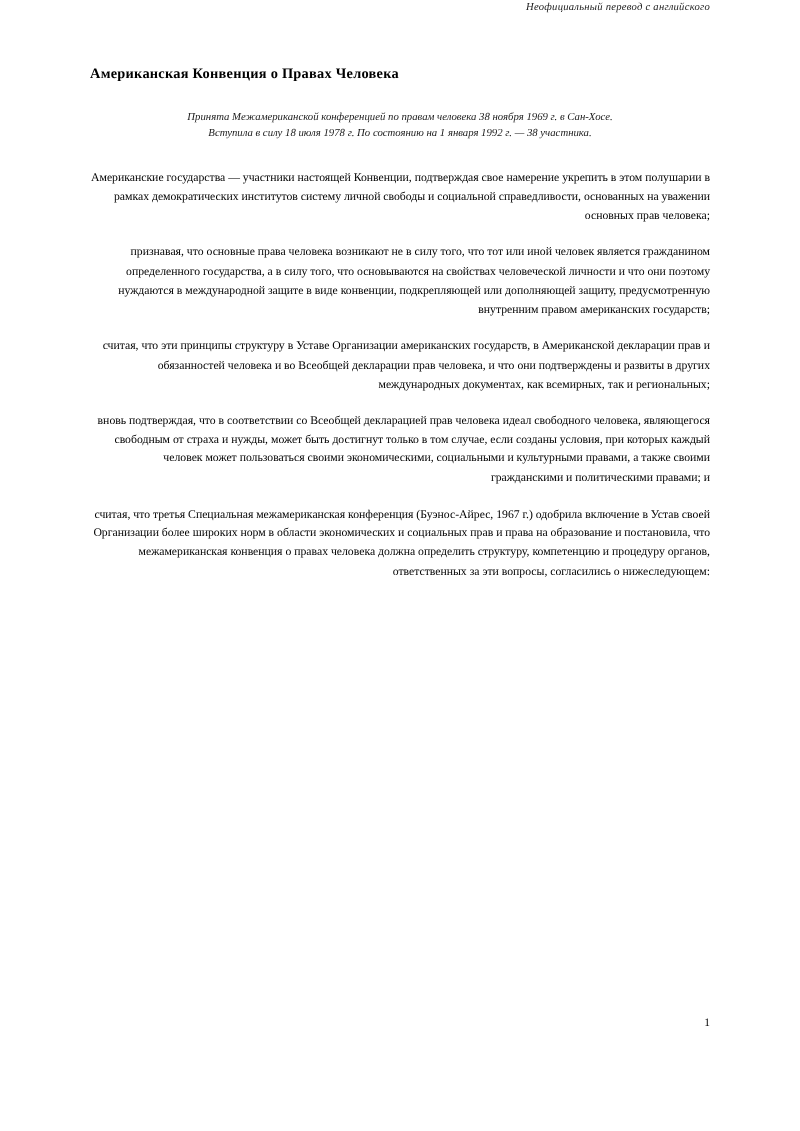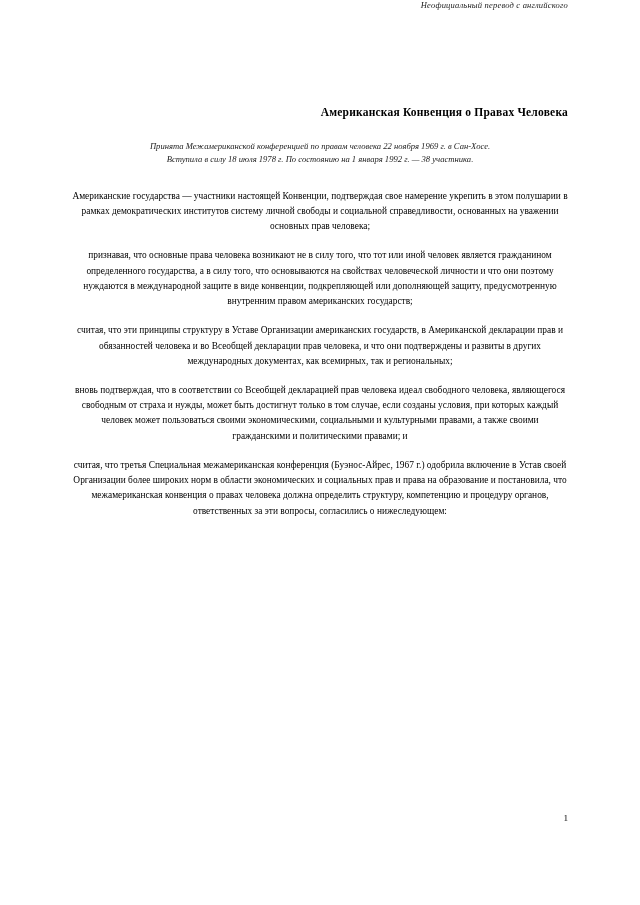--- a/index.html
+++ b/index.html
@@ -22,22 +22,22 @@
     padding: 0 72px;
   }
   .header-note {
     text-align: right;
     font-style: italic;
     font-size: 8.5px;
     letter-spacing: 0.2px;
     color: #1a1a1a;
   }
   .doc-title {
-    margin-top: 96px;
-    text-align: right;
+    margin-top: 43px;
+    text-align: left;
     font-weight: bold;
     font-size: 11.5px;
     letter-spacing: 0.2px;
   }
   .doc-subtitle {
     margin-top: 22px;
     text-align: center;
     font-style: italic;
     font-size: 8.6px;
     line-height: 1.55;
@@ -45,21 +45,21 @@
   }
   .section-heading {
     margin-top: 68px;
     font-weight: bold;
     font-size: 11.5px;
   }
   .para {
     margin-top: 14px;
     font-size: 9.4px;
     line-height: 1.62;
-    text-align: center;
+    text-align: right;
     color: #000000;
   }
   .para.first {
     margin-top: 22px;
   }
   .page-number {
     position: absolute;
     right: 72px;
     bottom: 82px;
     font-size: 9.2px;
@@ -68,21 +68,21 @@
 </head>
 <body>
 
 <div class="page">
 
   <div class="header-note">Неофициальный перевод с английского</div>
 
   <div class="doc-title">Американская Конвенция о Правах Человека</div>
 
   <div class="doc-subtitle">
-    <div>Принята Межамериканской конференцией по правам человека 22 ноября 1969 г. в Сан-Хосе.</div>
+    <div>Принята Межамериканской конференцией по правам человека 38 ноября 1969 г. в Сан-Хосе.</div>
     <div>Вступила в силу 18 июля 1978 г. По состоянию на 1 января 1992 г. — 38 участника.</div>
   </div>
 
 
   <div class="para first">Американские государства — участники настоящей Конвенции, подтверждая свое намерение укрепить в этом полушарии в рамках демократических институтов систему личной свободы и социальной справедливости, основанных на уважении основных прав человека;</div>
   <div class="para">признавая, что основные права человека возникают не в силу того, что тот или иной человек является гражданином определенного государства, а в силу того, что основываются на свойствах человеческой личности и что они поэтому нуждаются в международной защите в виде конвенции, подкрепляющей или дополняющей защиту, предусмотренную внутренним правом американских государств;</div>
   <div class="para">считая, что эти принципы структуру в Уставе Организации американских государств, в Американской декларации прав и обязанностей человека и во Всеобщей декларации прав человека, и что они подтверждены и развиты в других международных документах, как всемирных, так и региональных;</div>
   <div class="para">вновь подтверждая, что в соответствии со Всеобщей декларацией прав человека идеал свободного человека, являющегося свободным от страха и нужды, может быть достигнут только в том случае, если созданы условия, при которых каждый человек может пользоваться своими экономическими, социальными и культурными правами, а также своими гражданскими и политическими правами; и</div>
   <div class="para">считая, что третья Специальная межамериканская конференция (Буэнос-Айрес, 1967 г.) одобрила включение в Устав своей Организации более широких норм в области экономических и социальных прав и права на образование и постановила, что межамериканская конвенция о правах человека должна определить структуру, компетенцию и процедуру органов, ответственных за эти вопросы, согласились о нижеследующем:</div>
 

